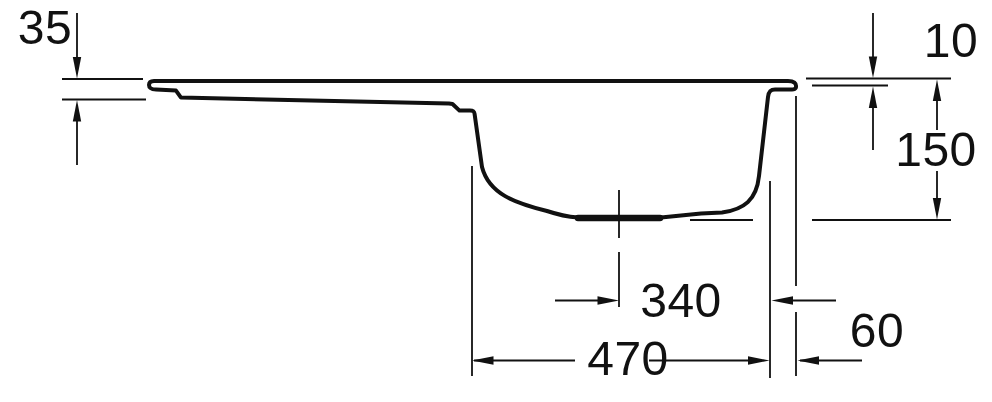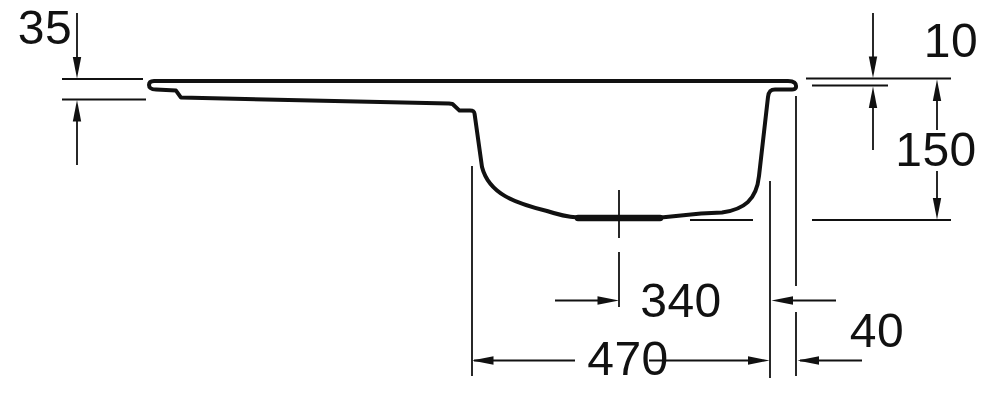--- a/index.html
+++ b/index.html
@@ -128,14 +128,14 @@
   <div class="dim-label" style="left:45px; top:28px;">35</div>
 
   <div class="dim-label" style="left:915px; top:41px;margin-left:36px;">10</div>
 
   <div class="dim-label" style="left:936px; top:150px;">150</div>
 
   <div class="dim-label" style="left:681px; top:301px;">340</div>
 
   <div class="dim-label" style="left:612px; top:359px;margin-left:16px;">470</div>
 
-  <div class="dim-label" style="left:877px; top:331px;">40</div>
+  <div class="dim-label" style="left:877px; top:331px;">60</div>
 </div>
 
 </body></html>

